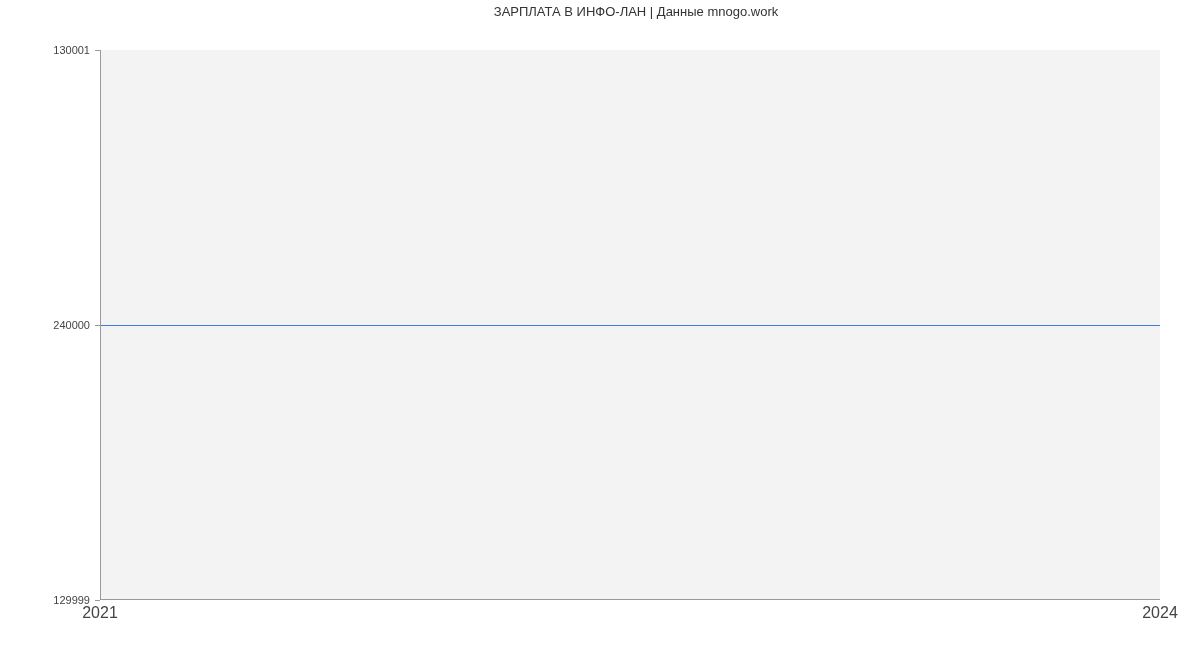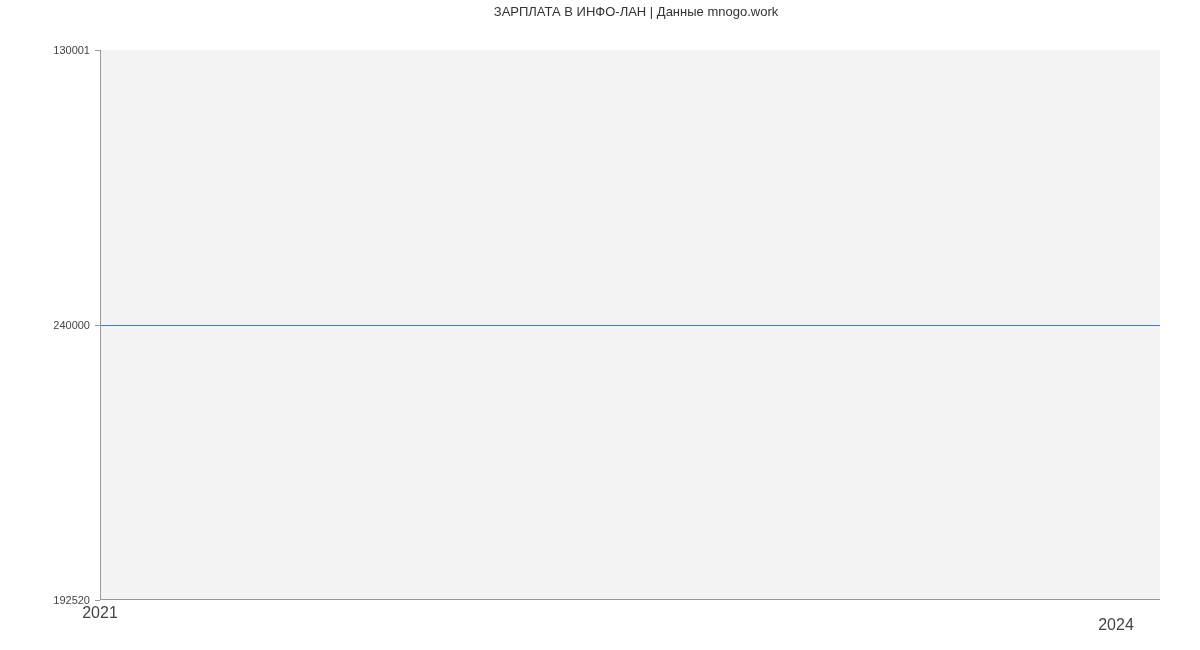--- a/index.html
+++ b/index.html
@@ -69,28 +69,28 @@
     transform: translateX(-50%);
   }
 </style>
 </head>
 <body>
 
 <div class="chart-wrap">
 
   <div class="title">ЗАРПЛАТА В ИНФО-ЛАН | Данные mnogo.work</div>
 
-  <div class="y-label" style="top:600px;">192520</div>
+  <div class="y-label" style="top:600px;">129999</div>
   <div class="y-label" style="top:325px;">240000</div>
   <div class="y-label" style="top:50px;">130001</div>
 
   <div class="y-tick" style="top:600px;"></div>
   <div class="y-tick" style="top:325px;"></div>
   <div class="y-tick" style="top:50px;"></div>
 
   <div class="x-label" style="left:100px;">2021</div>
-  <div class="x-label" style="left:1116px;margin-top:12px;">2024</div>
+  <div class="x-label" style="left:1160px;">2024</div>
 
   <div class="plot-area">
     <div class="data-line" style="top:275px;"></div>
   </div>
 
 </div>
 
 </body></html>

